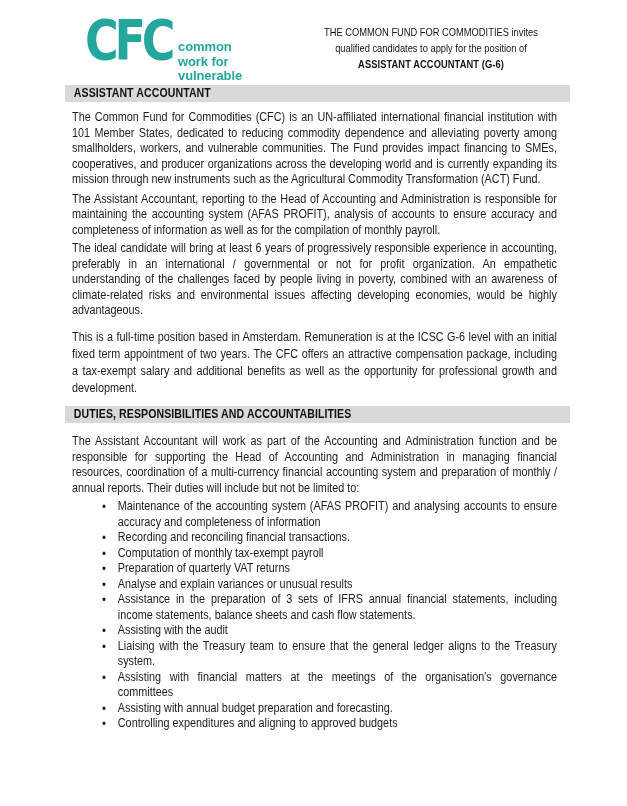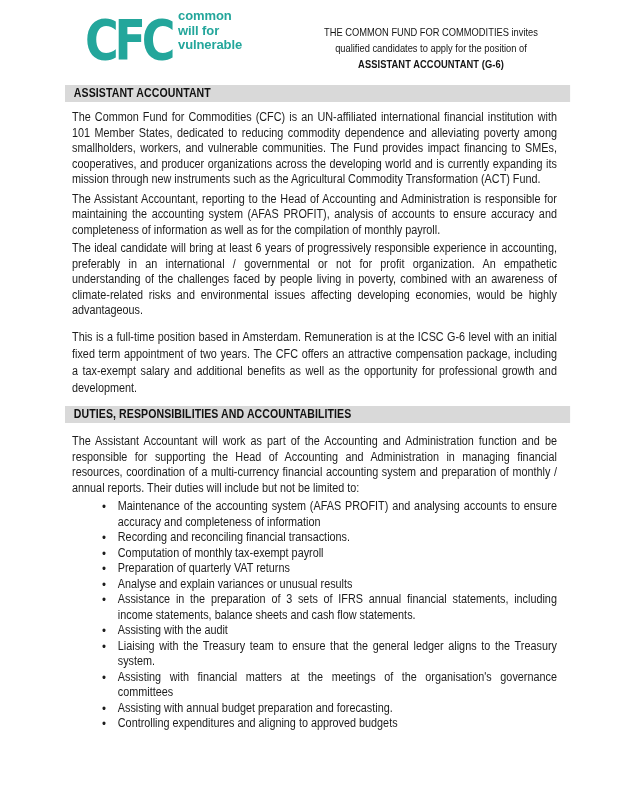--- a/index.html
+++ b/index.html
@@ -10,21 +10,21 @@
 
   
   .logo-acronym {
     position: absolute; left: 85px; top: 12px;
     font-family: "DejaVu Sans", sans-serif;
     font-size: 56px; font-weight: 700; line-height: 56px;
     letter-spacing: -5px; color: var(--teal, #23a69b);
     transform: scaleX(0.82); transform-origin: 0 50%;
   }
   .logo-wordmark {
-    position: absolute; left: 178px; top: 9px;
+    position: absolute; left: 178px; top: 40px;
     font-size: 13px; line-height: 14.5px; font-weight: 600;
     color: var(--teal, #23a69b); letter-spacing: -0.1px;
   }
   .invitation {
     position: absolute; left: 261px; top: 25px; width: 340px;
     text-align: center; font-size: 11.8px; line-height: 15.8px;
     white-space: nowrap; color: #141414;
     transform: scaleX(0.79); transform-origin: 50% 0;
   }
   .invitation .bold-line { font-weight: 700; letter-spacing: 0.1px; }
@@ -63,21 +63,21 @@
   }
 </style>
 </head>
 <body>
 
 <div class="page">
 
   <div class="logo-acronym">CFC</div>
   <div class="logo-wordmark">
     <div>common</div>
-    <div>will for</div>
+    <div>work for</div>
     <div>vulnerable</div>
   </div>
   <div class="invitation">
     <div>THE COMMON FUND FOR COMMODITIES invites</div>
     <div>qualified candidates to apply for the position of</div>
     <div class="bold-line">ASSISTANT ACCOUNTANT (G-6)</div>
   </div>
 
   <div class="content">
 

